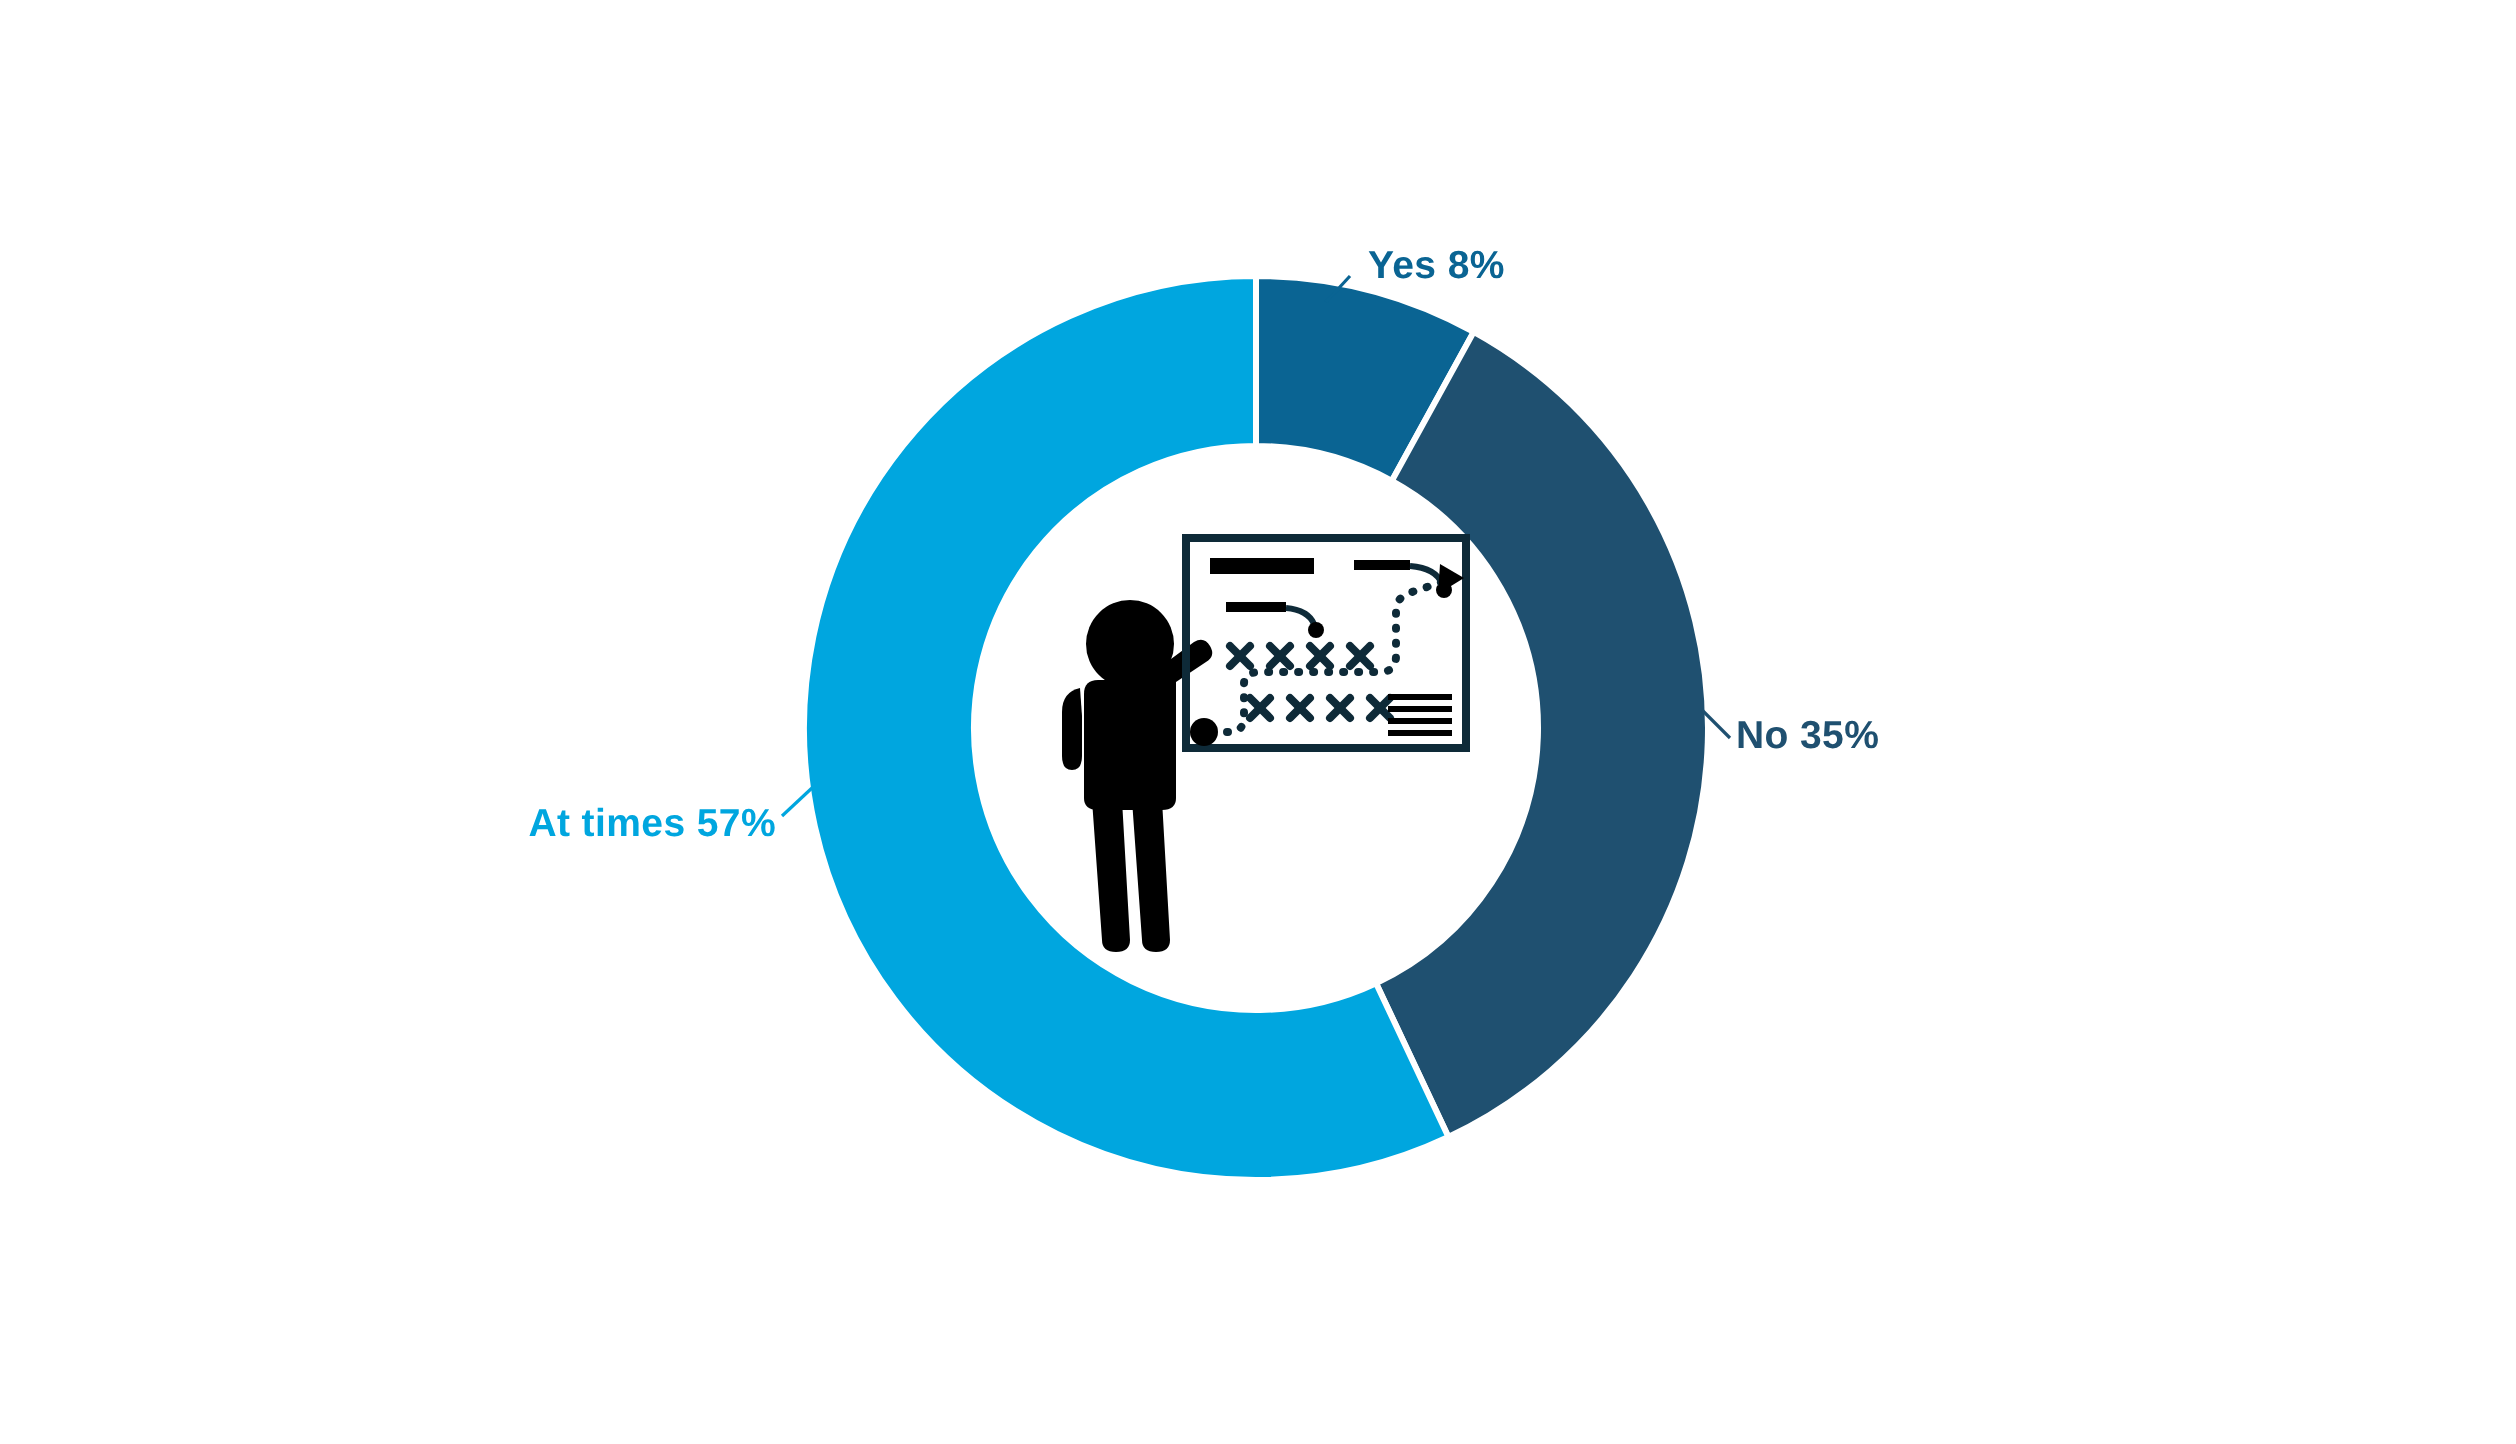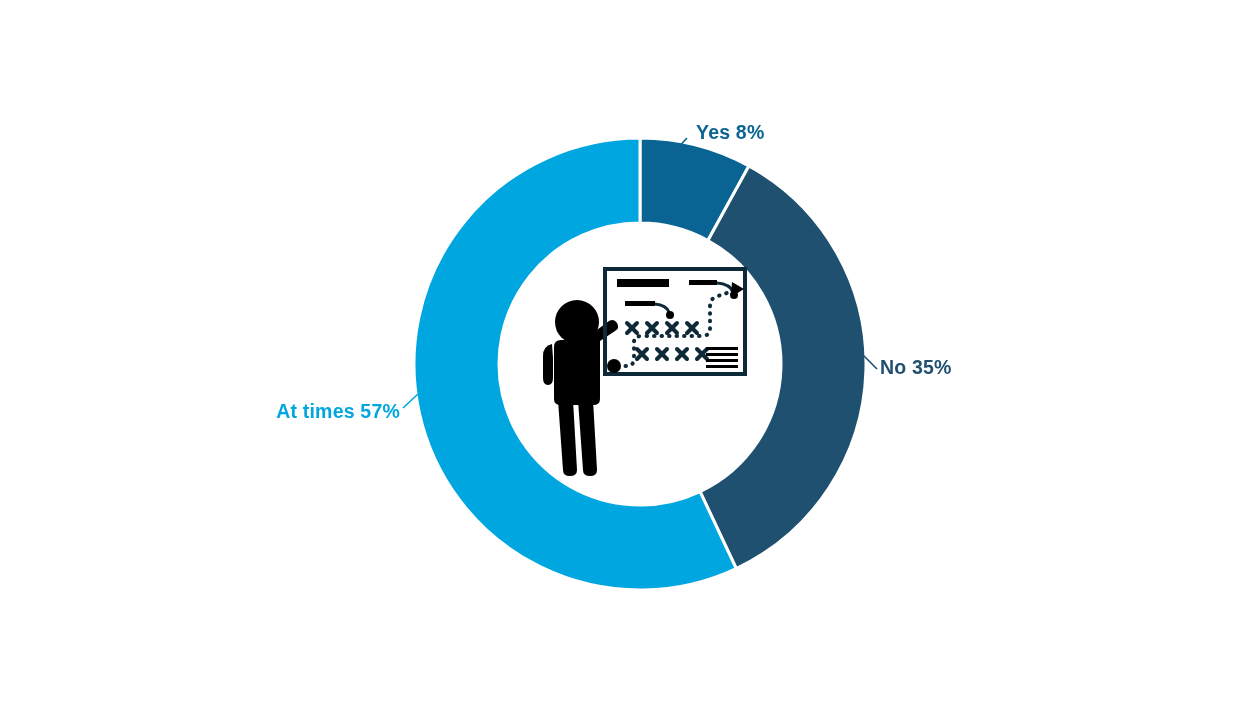--- a/index.html
+++ b/index.html
@@ -9,21 +9,21 @@
   }
   body {
     width: 1258px;
     height: 722px;
     position: relative;
     overflow: hidden;
     font-family: "Liberation Sans", sans-serif;
   }
   #chart-stage {
     position: absolute;
-    left: 12px;
+    left: 0;
     top: 0;
     width: 1202px;
     height: 722px;
   }
   svg.chart-svg {
     display: block;
     width: 1258px;
     height: 722px;
   }
   .slice-label {

